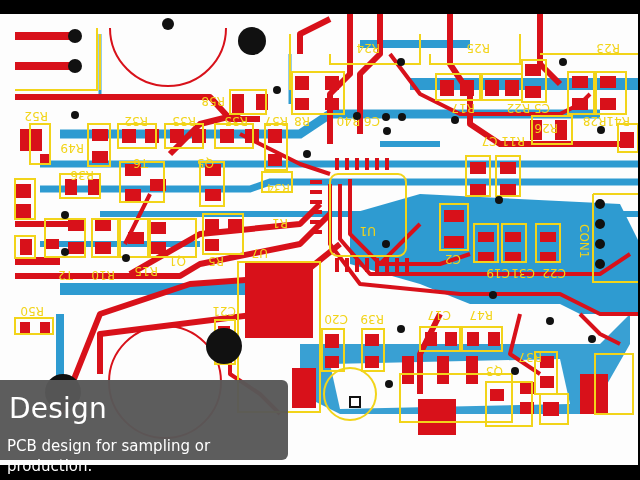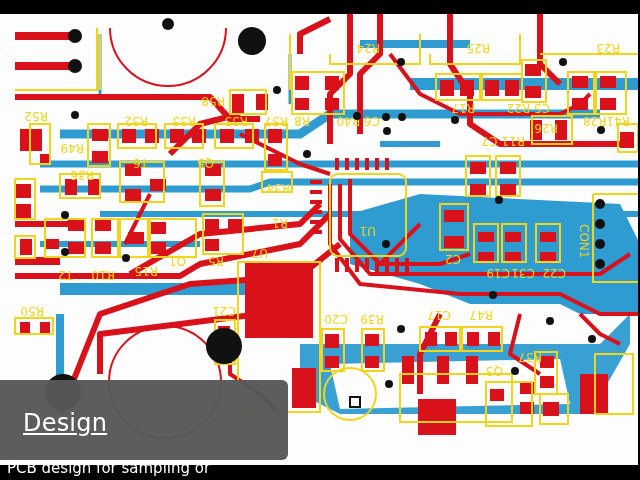--- a/index.html
+++ b/index.html
@@ -2,21 +2,21 @@
 <html><head>
 <meta charset="utf-8">
 <style>
   html, body { margin:0; padding:0; }
   body { width:640px; height:480px; background:#000; position:relative; overflow:hidden;
          font-family:"DejaVu Sans", sans-serif; }
   .slide { position:absolute; left:0; top:14px; width:638px; height:451px; background:#fdfdfd; overflow:hidden; }
   .slide svg { position:absolute; left:0; top:0; width:638px; height:451px; }
   .caption { position:absolute; left:0; top:380px; width:288px; height:80px; background:rgba(88,88,88,0.97);
              border-radius:0 6px 6px 0; color:#fff; box-sizing:border-box; padding:8px 0 0 7px; }
-  .caption-title { font-size:24px; line-height:38px; font-weight:normal; margin:16px; letter-spacing:0.2px;text-decoration:underline; }
+  .caption-title { font-size:28px; line-height:38px; font-weight:normal; margin:2px; letter-spacing:0.2px; }
   .caption-text { font-size:15px; line-height:20px; margin-top:8px; }
   .silk { fill:#f2d41a; font-family:"DejaVu Sans", sans-serif; font-size:12px; }
 </style>
 </head>
 <body>
 
 <div class="slide">
   <svg viewBox="0 0 638 451">
 
     <g fill="none" stroke="#2e9bd1" stroke-width="9">

